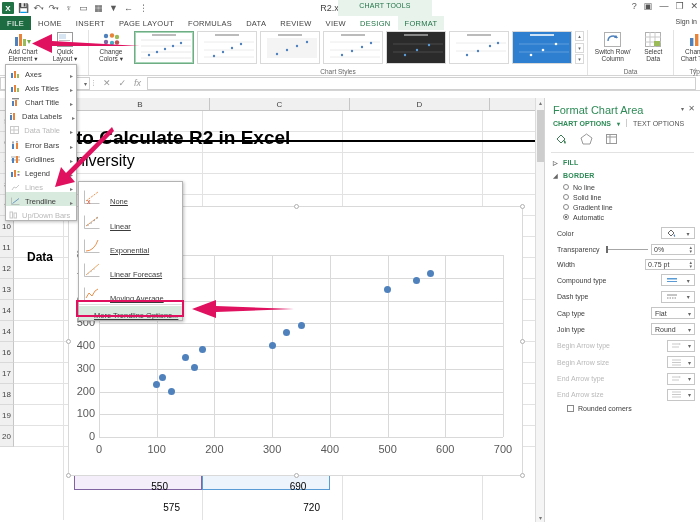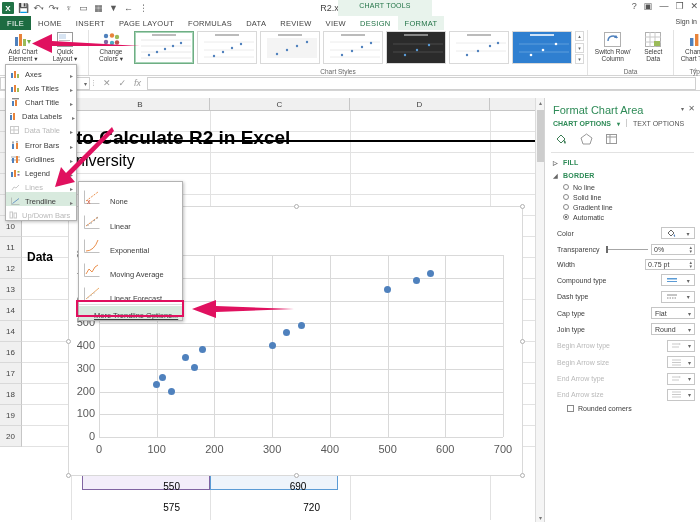--- a/index.html
+++ b/index.html
@@ -53,21 +53,21 @@
   .fsep{ width:7px; text-align:center; color:#999; font-size:7px;}
   .fbtns{ display:flex; gap:8px; padding:0 6px; color:#9a9a9a; font-size:9px; align-items:center;}
   .finput{ flex:1; height:13px; border:1px solid #d0d0d0; background:#fff; margin-right:4px;}
   
   .sheet{ position:absolute; left:0; top:98px; right:0; bottom:0; background:#fff; overflow:hidden; }
   .colhdr{ display:flex; height:13px; border-bottom:1px solid #c6c6c6; }
   .corner{ width:22px; border-right:1px solid #c6c6c6; background:#f0f0f0;}
   .colcell{ border-right:1px solid #c6c6c6; background:#f0f0f0; display:flex; align-items:center;
             justify-content:center; font-size:8px; color:#444;}
   .rowsbox{ display:flex; }
-  .rowhdrs{ width:22px; }
+  .rowhdrs{ width:14px; }
   .rowh{ height:21px; border-bottom:1px solid #d9d9d9; border-right:1px solid #c6c6c6; background:#f0f0f0;
          display:flex; align-items:center; justify-content:center; font-size:8px; color:#444;}
   .gridarea{ flex:1; position:relative; }
   .gline-h{ position:absolute; left:0; right:0; height:1px; background:#e2e2e2;}
   .gline-v{ position:absolute; top:0; bottom:0; width:1px; background:#e2e2e2;}
   .bigtitle{ position:absolute; font-weight:bold; color:#000; white-space:nowrap; }
   .cellval{ position:absolute; font-size:10px; color:#000; text-align:right; }
   .selrange{ position:absolute; }
   
   .chartobj{ position:absolute; border:1px solid #d9d9d9; background:#fff; }
@@ -78,21 +78,21 @@
   .ytick{ position:absolute; text-align:right; font-size:11px; color:#595959;}
   .xtick{ position:absolute; text-align:center; font-size:11px; color:#595959;}
   .dot{ position:absolute; width:7px; height:7px; border-radius:50%; background:#4f81bd;}
   
   .menu{ position:absolute; background:#fff; border:1px solid #b3b3b3; box-shadow:1px 1px 3px rgba(0,0,0,.25); z-index:40;}
   .mitem{ display:flex; align-items:flex-end; height:14.1px; padding:0 3px; font-size:7.5px; color:#3c3c3c; white-space:nowrap;}
   .mitem.disabled{ color:#b9b9b9; }
   .mitem.hl{ background:#d8eade; }
   .mitem .mi{ width:12px; height:10px; margin-right:4px; display:flex; align-items:center; justify-content:center; font-size:8px;}
   .mitem .arr{ margin-left:auto; font-size:6px; color:#777; padding-left:10px;}
-  .submenu .mitem{ height:24.3px; font-size:7.5px; }
+  .submenu .mitem{ height:24.3px; font-size:7.5px;text-decoration:underline; }
   .submenu .mi{ width:20px; height:18px; margin-right:8px; }
   .mdiv{ height:1px; background:#e0e0e0; margin:1px 0;}
   .hlbox{ position:absolute; border:2px solid #e0115f; }
   
   .pane{ position:absolute; right:0; top:98px; width:156px; bottom:0; background:#fff;
          border-left:1px solid #d4d4d4; z-index:30; }
   .pane-title{ font-size:11px; color:#2e8b57; padding:6px 6px 3px 8px; }
   .pane-close{ position:absolute; right:5px; top:6px; font-size:8px; color:#666;}
   .pane-drop{ position:absolute; right:16px; top:7px; font-size:6px; color:#666;}
   .pane-tabs{ display:flex; gap:6px; padding:0 8px 3px 8px; font-size:7px; color:#555; align-items:center;}
@@ -446,21 +446,21 @@
       <div class="selrange" style="left:60px; top:337px; width:128px; height:42px; background:#f3eefa; border:1px solid #8064a2;"></div>
       <div class="selrange" style="left:188px; top:337px; width:128px; height:42px; background:#eef4fb; border:1px solid #5b9bd5;"></div>
     </div>
   </div>
 </div>
 
 <div class="bigtitle" style="left:76px; top:127px; font-size:19px;">to Calculate R2 in Excel</div>
 <div class="bigtitle" style="left:76px; top:152px; font-size:16px; font-weight:normal;">niversity</div>
 <div class="bigtitle" style="left:27px; top:250px; font-size:12px;">Data</div>
 
-<div class="cellval" style="left:120px; top:481px; width:60px;">550</div>
+<div class="cellval" style="left:108px; top:481px; width:60px;">550</div>
 <div class="cellval" style="left:268px; top:481px; width:60px;text-align:center;">690</div>
 <div class="cellval" style="left:120px; top:502px; width:60px;">575</div>
 <div class="cellval" style="left:260px; top:502px; width:60px;">720</div>
 
 <div class="chartobj" style="left:68px; top:206px; width:455px; height:270px;">
 
   <div style="position:absolute; left:30px; top:48px; width:404px; height:182px;">
 
     <div class="plotgrid-h" style="left:0;width:404px;top:0px;"></div>
     <div class="plotgrid-h" style="left:0;width:404px;top:22.75px;"></div>
@@ -676,38 +676,38 @@
         <path d="M1.5 14.5V1.5M1.5 14.5h15" stroke="#b0b0b0" stroke-width=".8"></path>
         <path d="M3 13 Q11 13 15 2" stroke="#e8833a" stroke-width=".9" fill="none"></path>
       </svg>
       </span>
     <span>Exponential</span>
   </div>
   <div class="mitem">
     <span class="mi">
       <svg width="18" height="16" viewBox="0 0 18 16">
         <path d="M1.5 14.5V1.5M1.5 14.5h15" stroke="#b0b0b0" stroke-width=".8"></path>
-        <path d="M3 12 L6 7 L9 10 L12 5 L15 3" stroke="#e8833a" stroke-width=".9" fill="none"></path>
-      </svg>
-      </span>
-    <span>Moving Average</span>
-  </div>
-  <div class="mitem">
-    <span class="mi">
-      <svg width="18" height="16" viewBox="0 0 18 16">
-        <path d="M1.5 14.5V1.5M1.5 14.5h15" stroke="#b0b0b0" stroke-width=".8"></path>
         <path d="M3 13L16 2" stroke="#e8a15a" stroke-width=".9"></path>
         <g fill="#bdbdbd">
             <circle cx="5" cy="11.5" r=".7"></circle>
             <circle cx="8" cy="9.5" r=".7"></circle>
             <circle cx="11" cy="7" r=".7"></circle>
           </g>
       </svg>
       </span>
     <span>Linear Forecast</span>
+  </div>
+  <div class="mitem">
+    <span class="mi">
+      <svg width="18" height="16" viewBox="0 0 18 16">
+        <path d="M1.5 14.5V1.5M1.5 14.5h15" stroke="#b0b0b0" stroke-width=".8"></path>
+        <path d="M3 12 L6 7 L9 10 L12 5 L15 3" stroke="#e8833a" stroke-width=".9" fill="none"></path>
+      </svg>
+      </span>
+    <span>Moving Average</span>
   </div>
   <div class="mdiv"></div>
   <div class="mitem hl" style="height:14px; padding-left:15px;">
     <span style="text-decoration:underline;">More Trendline Options...</span>
   </div>
 </div>
 
 <div class="hlbox" style="left:76px; top:300px; width:108px; height:17px; z-index:45;"></div>
 
 <svg class="arrow" style="left:18px; top:30px;" width="125" height="26" viewBox="0 0 125 26">

